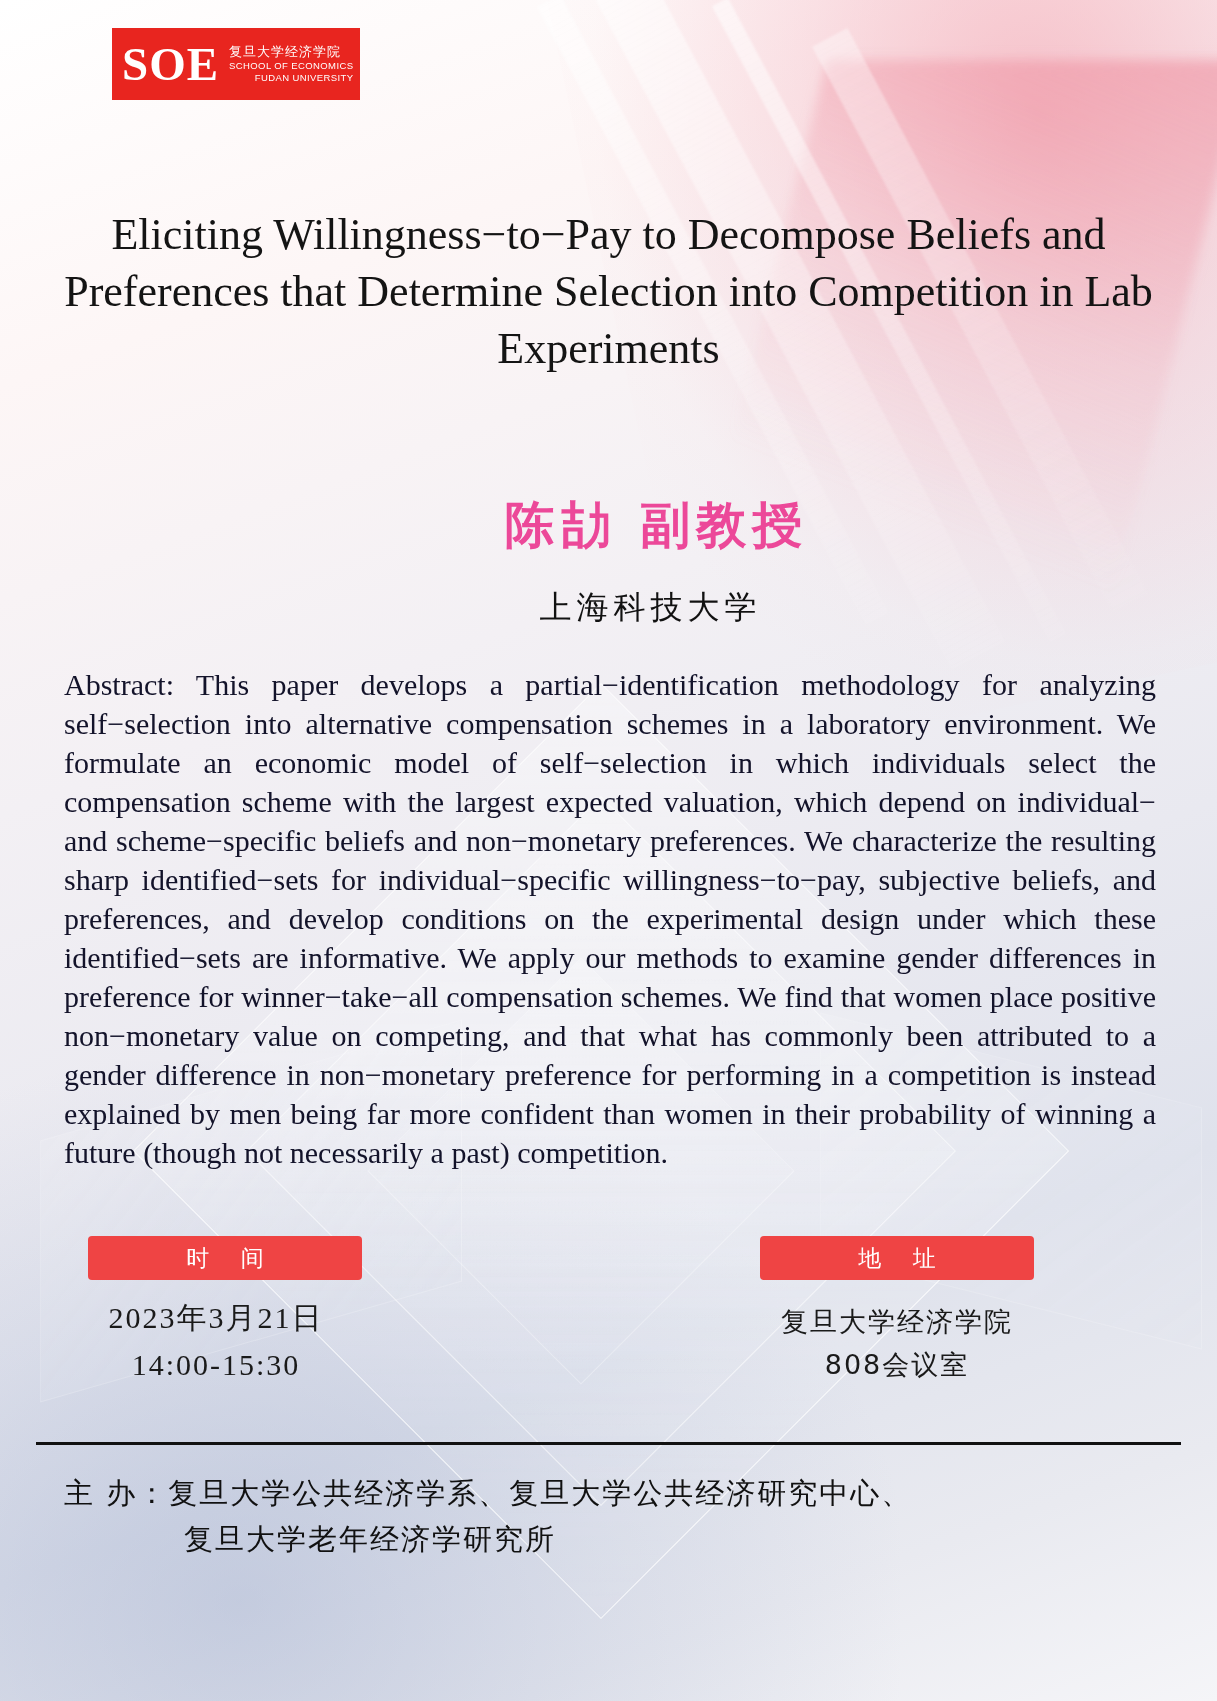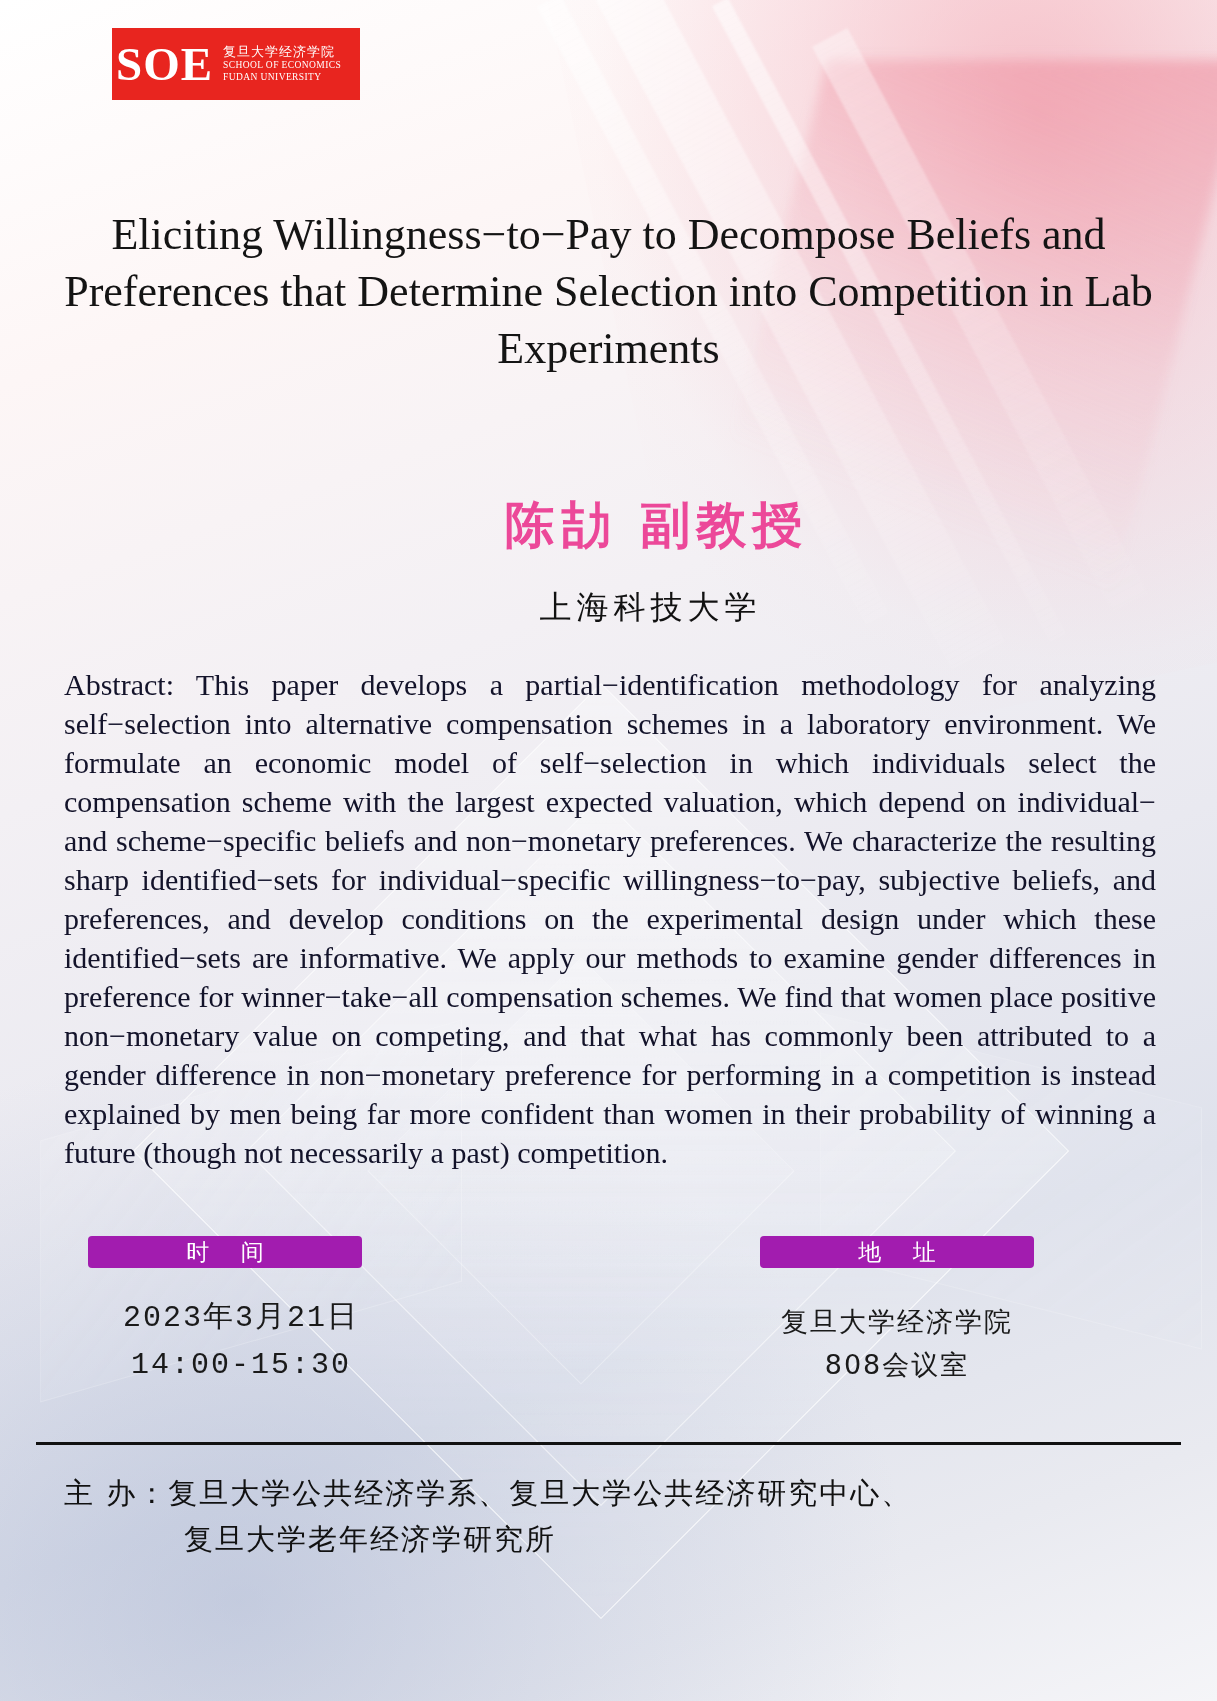--- a/index.html
+++ b/index.html
@@ -87,21 +87,21 @@
   }
   .logo {
     position: absolute;
     left: 112px;
     top: 28px;
     width: 248px;
     height: 72px;
     background: #e8251f;
     display: flex;
     align-items: center;
-    padding-left: 4px;
+    padding-left: 10px;
     box-sizing: border-box;
   }
   .logo-soe {
     color: #ffffff;
     font-family: "Liberation Serif", serif;
     font-weight: bold;
     font-size: 47px;
     letter-spacing: 1px;
     line-height: 1;
   }
@@ -110,24 +110,25 @@
     color: #ffffff;
     line-height: 1.25;
   }
   .logo-txt .cn {
     font-family: "DejaVu Sans", sans-serif;
     font-size: 13px;
     letter-spacing: 1px;
     display: block;
   }
   .logo-txt .en1, .logo-txt .en2 {
-    font-family: Liberation Serif, serif;
+    font-family: Liberation Sans, sans-serif;
     font-size: 9.5px;
     letter-spacing: 0.4px;
     display: block;
+    text-align: right;
   }
   .forum-title {
     position: absolute;
     right: 120px;
     top: 48px;
     display: flex;
     align-items: baseline;
     white-space: nowrap;
     color: #111;
   }
@@ -201,42 +202,42 @@
     font-size: 30px;
     line-height: 1.30;
     color: #13132a;
     text-align: justify;
     text-justify: inter-word;
   }
 
   
   .bar {
     position: absolute;
-    height: 32px;
-    background: #a21caf;
+    height: 44px;
+    background: #ef4444;
     border-radius: 4px;
     color: #ffffff;
     font-family: "DejaVu Sans", sans-serif;
     font-size: 23px;
     letter-spacing: 12px;
     display: flex;
     align-items: center;
     justify-content: center;
     text-indent: 12px;
   }
   .bar-time { left: 88px; top: 1236px; width: 274px; }
   .bar-place { left: 760px; top: 1236px; width: 274px; }
 
   .info-time {
     position: absolute;
-    left: 104px;
+    left: 79px;
     top: 1295px;
     width: 274px;
     text-align: center;
-    font-family: Liberation Mono, monospace;
+    font-family: Liberation Serif, serif;
     font-size: 30px;
     line-height: 1.55;
     color: #1a1a1a;
     letter-spacing: 2px;
   }
   .info-place {
     position: absolute;
     left: 760px;
     top: 1300px;
     width: 274px;

